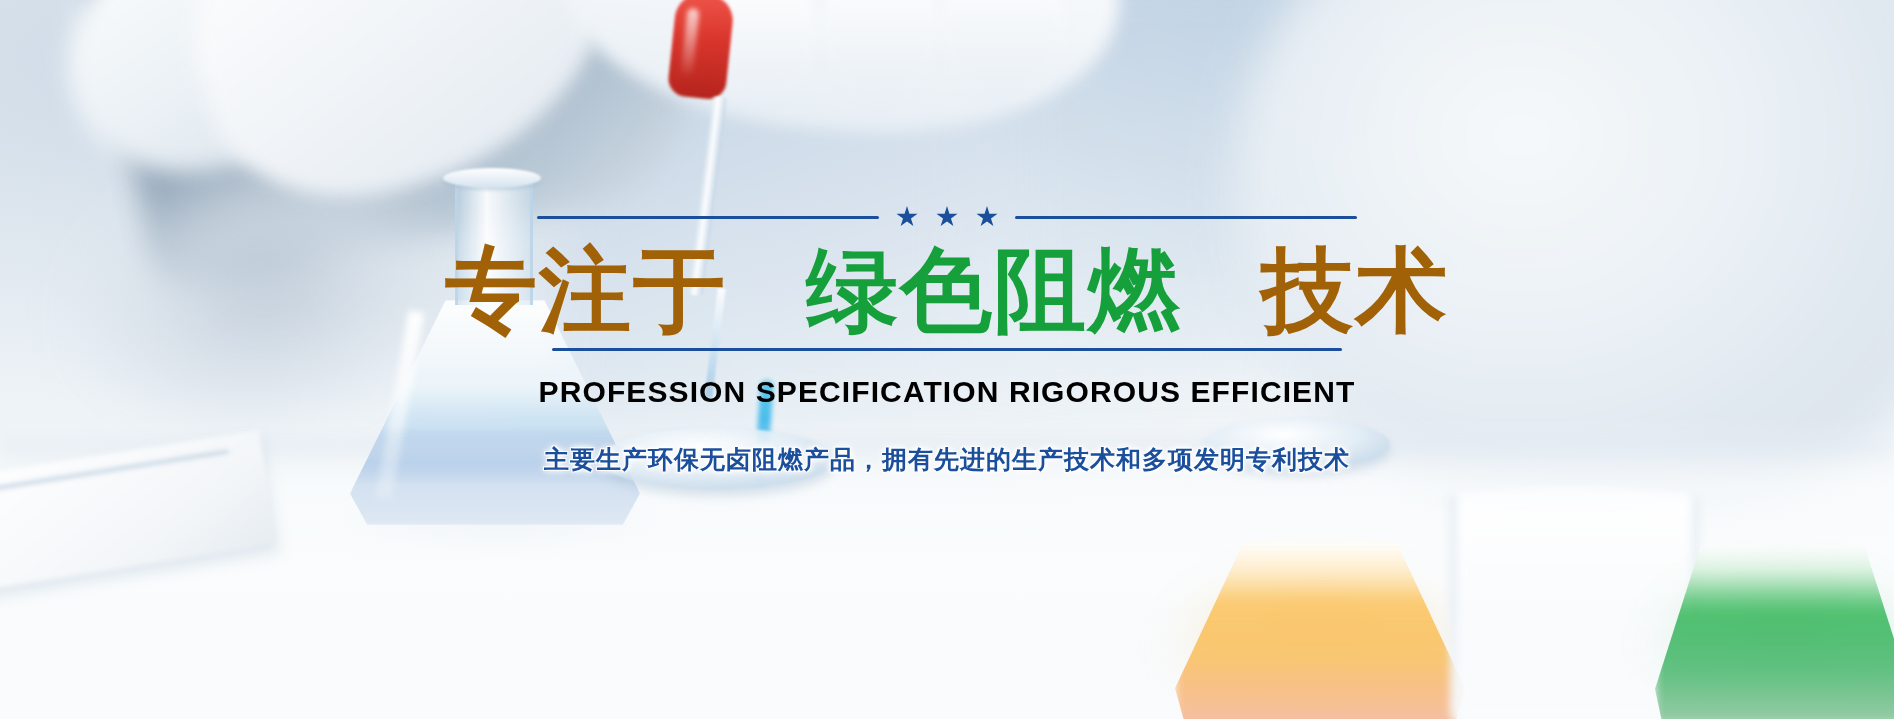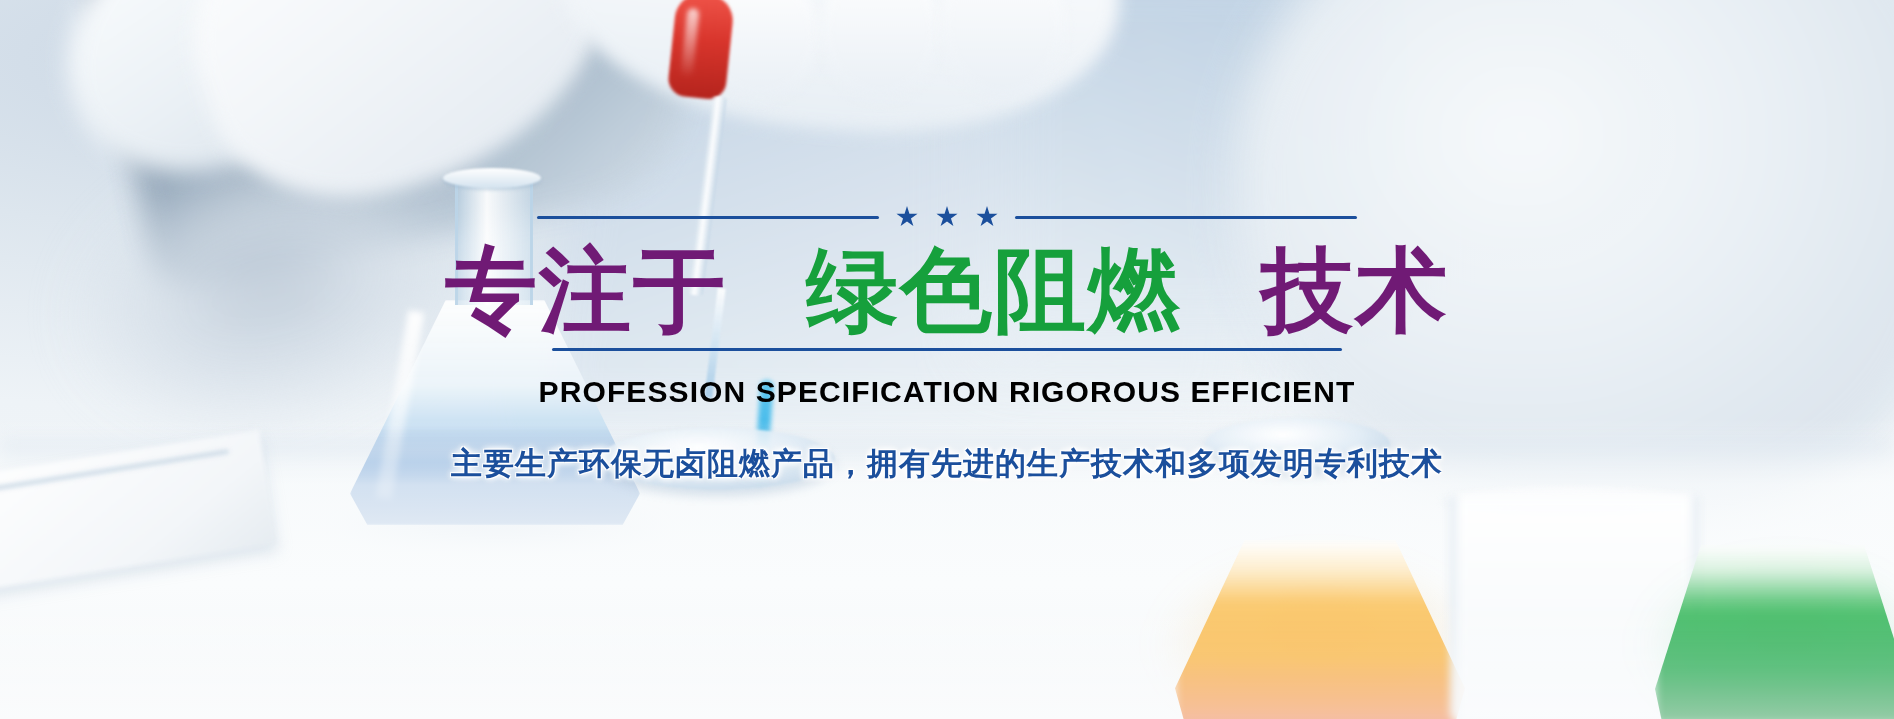--- a/index.html
+++ b/index.html
@@ -234,40 +234,40 @@
 
   .title{
     margin-top:6px;
     font-size:92px;
     font-weight:700;
     letter-spacing:2px;
     line-height:1.22;
     white-space:nowrap;
     color:#1b4f9c;
   }
-  .title .blue{color:#701a75;}
+  .title .blue{color:#a16207;}
   .title .green{color:#16a03c;}
   .title .sp{display:inline-block;width:24px;}
 
   .title-underline{
     width:790px;height:3px;background:#1b4f9c;margin-top:2px;border-radius:2px;
   }
 
   .subtitle-en{
     margin-top:24px;
     font-size:30px;
     font-weight:700;
     letter-spacing:1.1px;
     color:#000000;
     white-space:nowrap;
   }
 
   .desc-cn{
     margin-top:34px;
-    font-size:31px;
+    font-size:25px;
     font-weight:700;
     letter-spacing:1px;
     color:#1b4f9c;
     white-space:nowrap;
     text-shadow:
       0 0 6px #ffffff, 0 0 6px #ffffff, 0 0 10px #ffffff,
       1px 1px 0 rgba(255,255,255,.95), -1px -1px 0 rgba(255,255,255,.95),
       1px -1px 0 rgba(255,255,255,.95), -1px 1px 0 rgba(255,255,255,.95);
   }
 </style>

